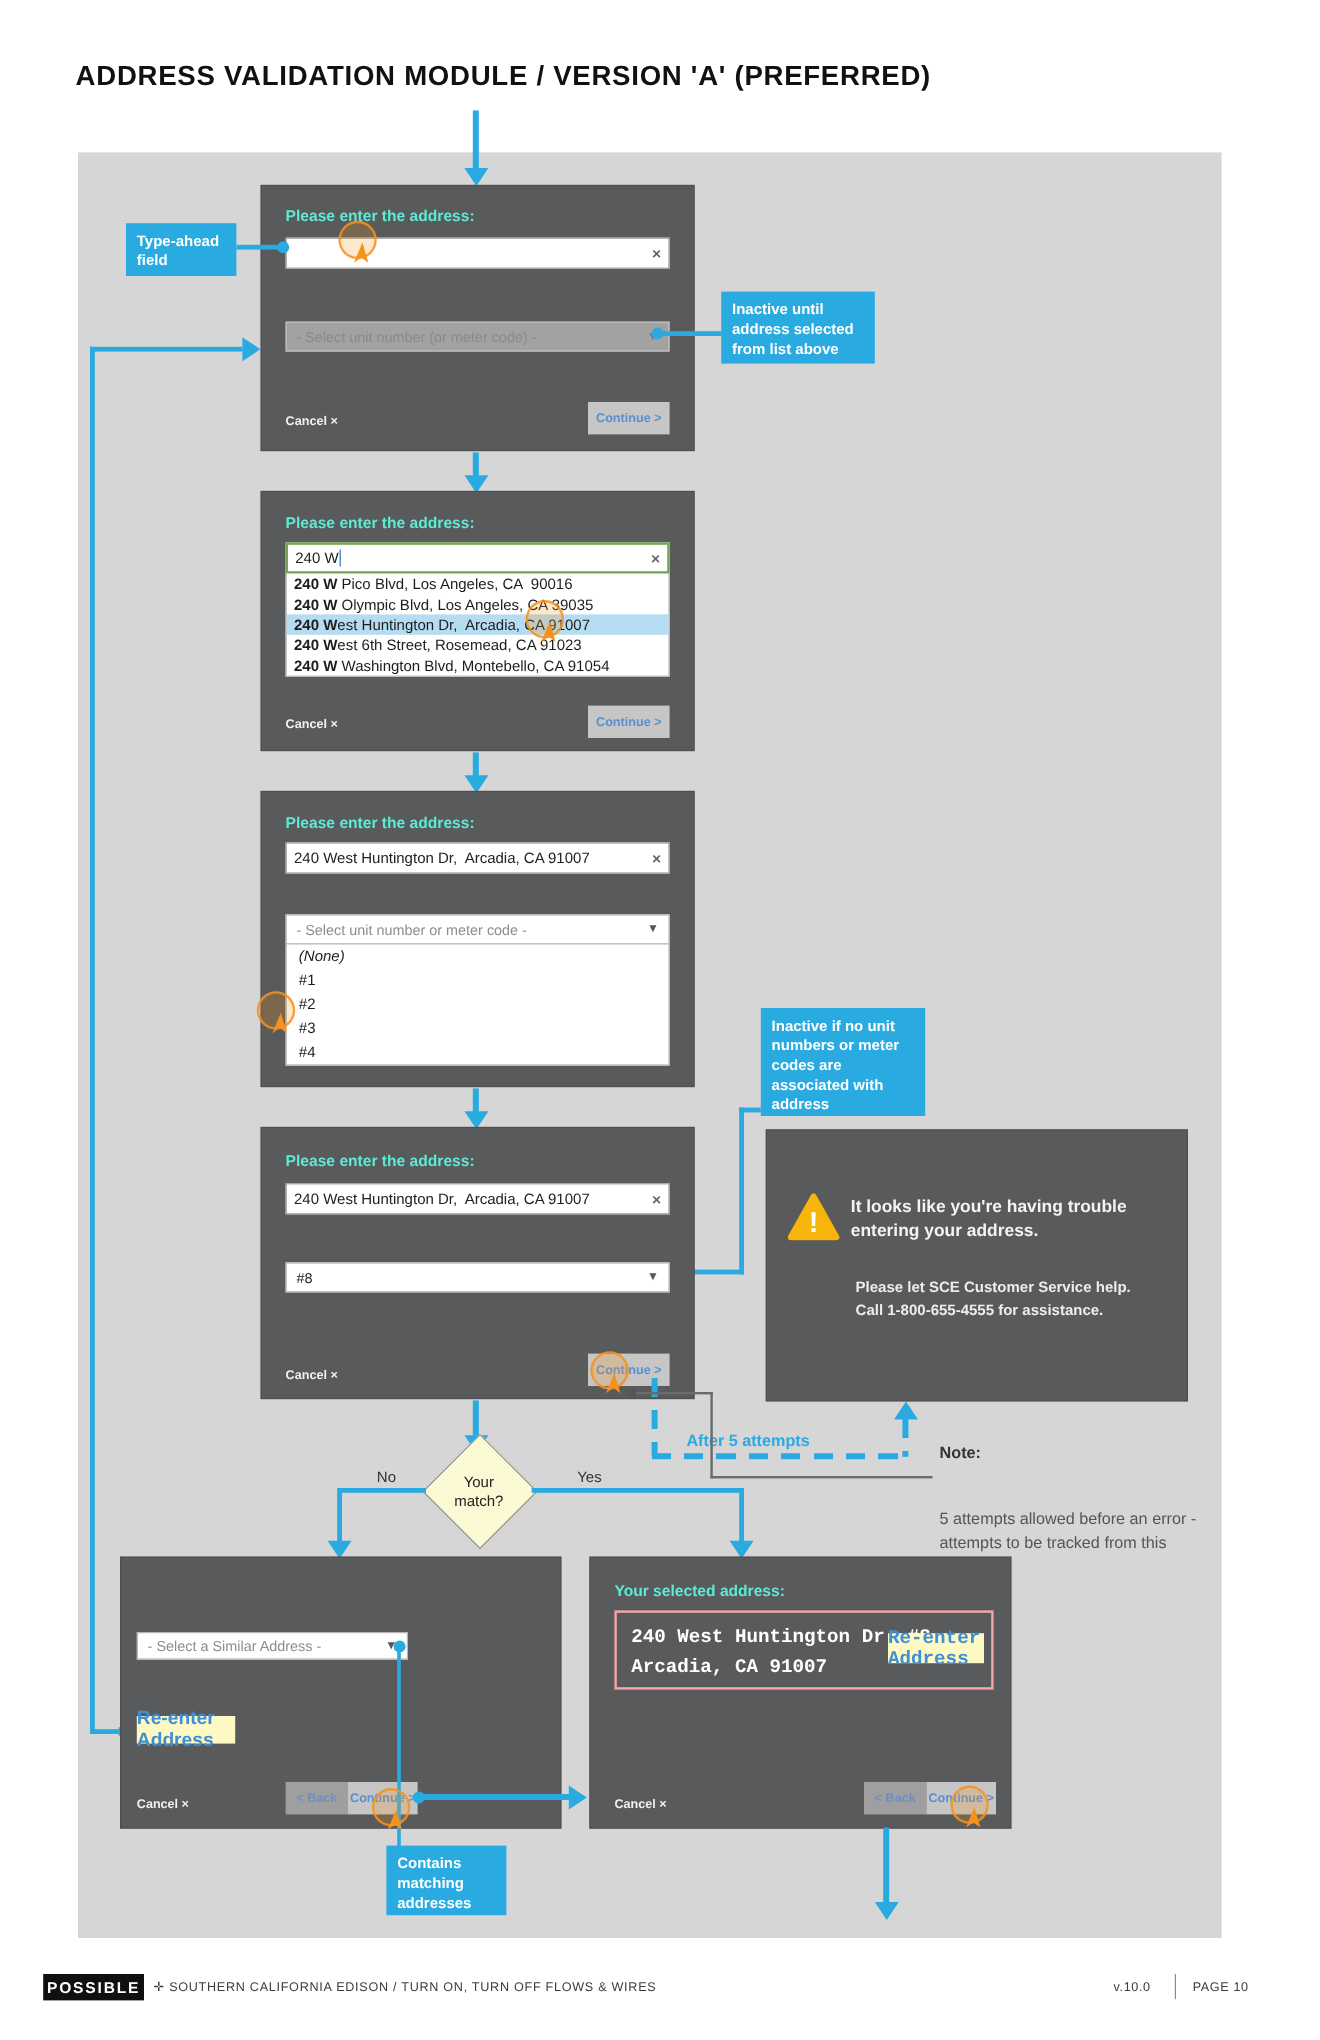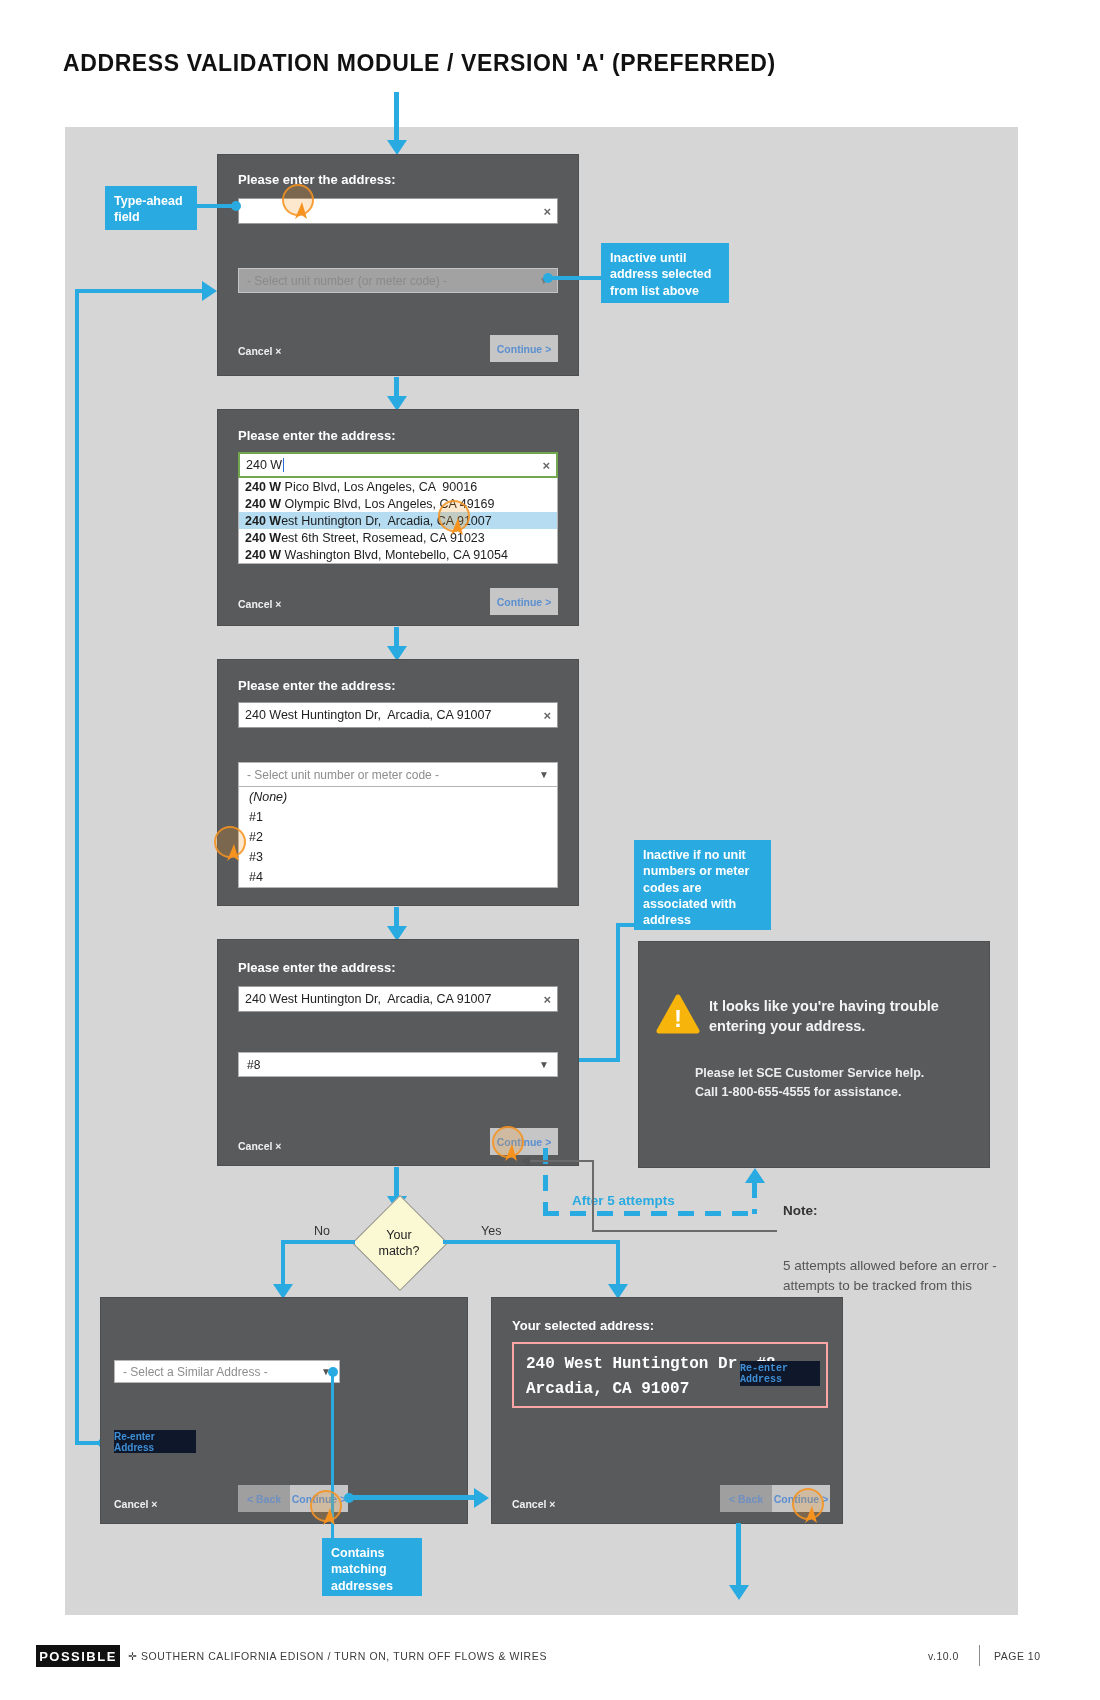--- a/index.html
+++ b/index.html
@@ -4,21 +4,21 @@
 <style>
   html,body{margin:0;padding:0;background:#ffffff;}
   #canvas{position:relative;width:1100px;height:1700px;background:#ffffff;overflow:hidden;
           font-family:"Liberation Sans","DejaVu Sans",sans-serif;}
   .abs{position:absolute;}
 
   .page-title{font-size:23px;font-weight:800;letter-spacing:.6px;color:#111;white-space:nowrap;}
   .board{background:#d6d6d6;}
 
   .panel{background:#595a5c;box-shadow:0 0 0 1px #4e4f51;}
-  .prompt{color:#ffffff;font-size:13px;font-weight:bold;}
+  .prompt{color:#5eead4;font-size:13px;font-weight:bold;}
   .ival,.sug,.opt{white-space:pre;}
 
   .input{background:#ffffff;border:1px solid #9a9a9a;display:flex;align-items:center;
          font-size:12.5px;color:#222;padding:0 6px;box-sizing:border-box;}
   .input.green{border:2px solid #71a84f;}
   .clear{margin-left:auto;color:#666;font-size:13px;font-weight:bold;}
   .caret{width:1px;height:14px;background:#2a6fd1;margin-left:1px;}
 
   .select{border:1px solid #b5b5b5;display:flex;align-items:center;font-size:12px;
           padding:0 8px;box-sizing:border-box;background:#fff;color:#8d8d8d;}
@@ -32,21 +32,21 @@
   .sug-row.hl{background:#b5dcf0;}
   .sug-row .b{font-weight:bold;}
   .opt-row{height:20px;display:flex;align-items:center;padding:0 10px;font-size:12.5px;color:#1d1d1d;}
   .opt-row.none{font-style:italic;}
 
   .cancel{color:#f0f0f0;font-size:10.5px;font-weight:bold;}
   .btn{display:flex;align-items:center;justify-content:center;font-size:10.5px;font-weight:bold;
        color:#5b8fd0;box-sizing:border-box;}
   .btn.cont{background:#c6c6c6;}
   .btn.back{background:#9f9f9f;color:#6f8fc0;}
-  .btn.reenter{background:#0f172a;color:#3f8fd6;font-size:10px;}
+  .btn.reenter{background:#fef9c3;color:#3f8fd6;font-size:16px;}
 
   .callout{background:#29abe2;color:#ffffff;font-size:12.5px;font-weight:bold;line-height:1.3;
            padding:7px 9px;box-sizing:border-box;}
 
   .cyline{background:#29abe2;}
   .cydot{width:10px;height:10px;border-radius:50%;background:#29abe2;}
   .dash-h{background:repeating-linear-gradient(90deg,#29abe2 0 16px,transparent 16px 27px);}
   .dash-v{background:repeating-linear-gradient(180deg,#29abe2 0 16px,transparent 16px 27px);}
   .ah-down{width:0;height:0;border-left:10px solid transparent;border-right:10px solid transparent;border-top:15px solid #29abe2;}
   .ah-up{width:0;height:0;border-left:10px solid transparent;border-right:10px solid transparent;border-bottom:15px solid #29abe2;}
@@ -144,21 +144,21 @@
       <span class="caret"></span>
       <span class="clear">×</span>
     </div>
     <div class="abs listbox" style="left:20px;top:68px;width:320px;">
       <div class="sug-row">
           <span class="b">240 W</span>
           <span class="sug"> Pico Blvd, Los Angeles, CA  90016</span>
         </div>
       <div class="sug-row">
           <span class="b">240 W</span>
-          <span class="sug"> Olympic Blvd, Los Angeles, CA 49169</span>
+          <span class="sug"> Olympic Blvd, Los Angeles, CA 39035</span>
         </div>
       <div class="sug-row hl">
           <span class="b">240 W</span>
           <span class="sug">est Huntington Dr,  Arcadia, CA 91007</span>
         </div>
       <div class="sug-row">
           <span class="b">240 W</span>
           <span class="sug">est 6th Street, Rosemead, CA 91023</span>
         </div>
       <div class="sug-row">
@@ -229,21 +229,21 @@
         <path d="M8 0 L1 17 L7 12.5 L13 17 Z" fill="#f6921e"></path>
       </svg>
   </div>
 
   <div class="abs panel" style="left:639px;top:942px;width:350px;height:225px;">
     <svg class="abs" style="left:17px;top:52px;" width="44" height="40" viewBox="0 0 44 40">
       <path d="M22 3 L41 37 L3 37 Z" fill="#f7b50c" stroke="#f7b50c" stroke-width="5" stroke-linejoin="round"></path>
       <text x="22" y="33" text-anchor="middle" font-size="24" font-weight="bold" fill="#ffffff">!</text>
     </svg>
     <div class="abs err-head" style="left:70px;top:55px;width:258px;">It looks like you're having trouble entering your address.</div>
-    <div class="abs err-body" style="left:56px;top:122px;width:270px;">
+    <div class="abs err-body" style="left:74px;top:122px;width:270px;">
       <div>Please let SCE Customer Service help.</div>
       <div>Call 1-800-655-4555 for assistance.</div>
     </div>
   </div>
 
   <div class="abs dash-v" style="left:543px;top:1148px;width:5px;height:66px;"></div>
   <div class="abs dash-h" style="left:543px;top:1211px;width:212px;height:5px;"></div>
   <div class="abs dash-v" style="left:752px;top:1182px;width:5px;height:32px;"></div>
   <div class="abs ah-up" style="left:745px;top:1168px;"></div>
   <div class="abs after-label" style="left:572px;top:1193px;">After 5 attempts</div>

